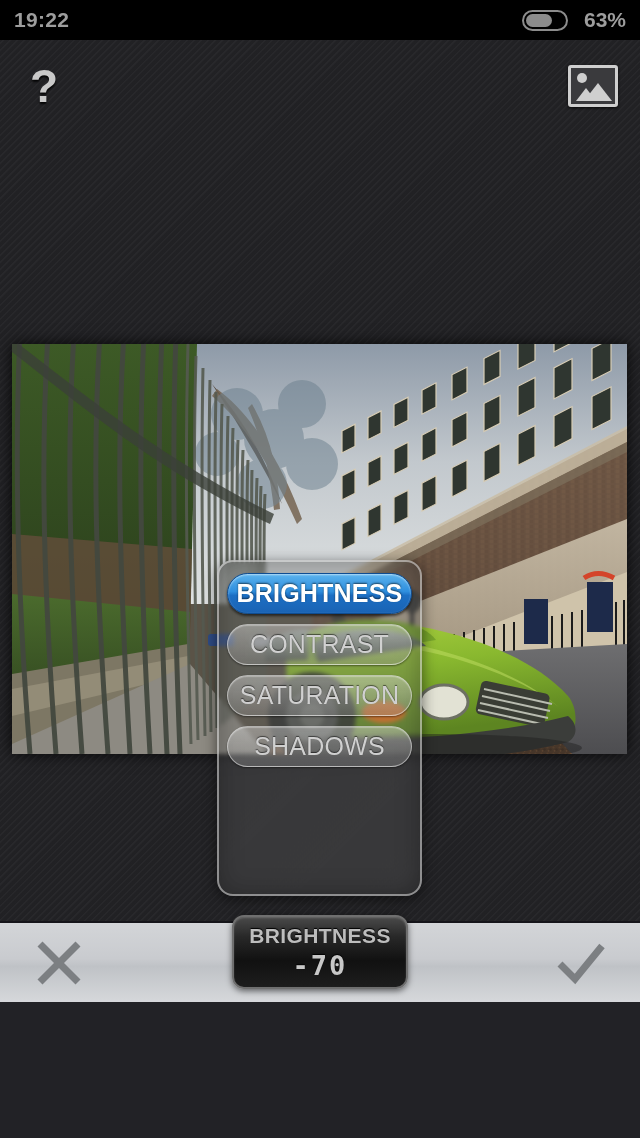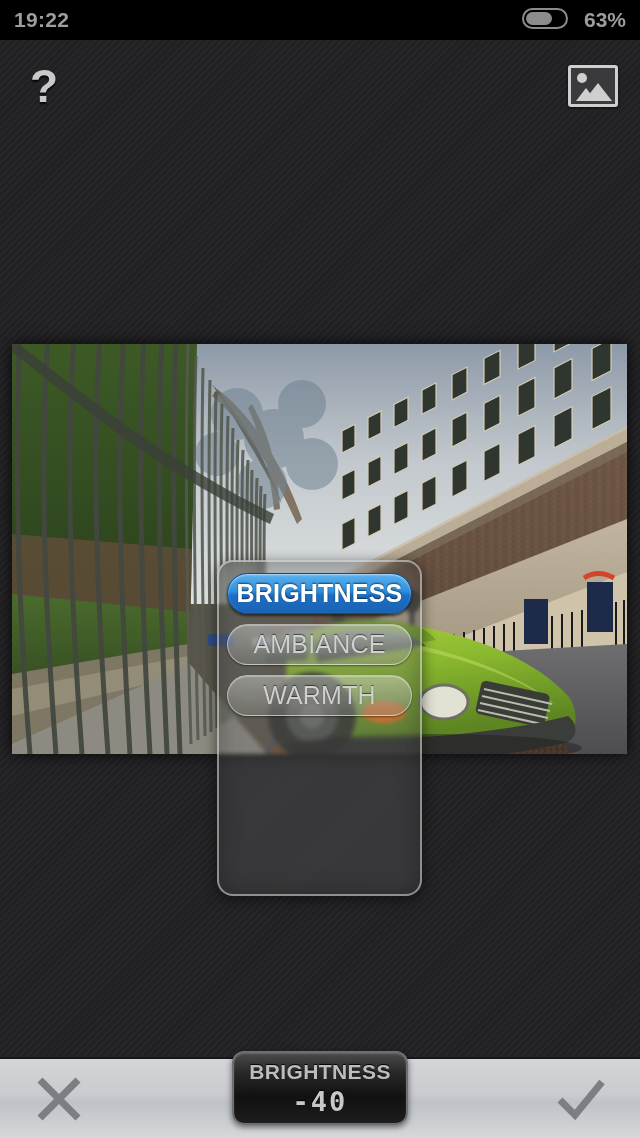--- a/index.html
+++ b/index.html
@@ -2,21 +2,21 @@
 <html><head>
 <meta charset="utf-8">
 <style>
   html,body{margin:0;padding:0;}
   body{
     width:640px;height:1138px;overflow:hidden;
     font-family:"Liberation Sans",sans-serif;
     background:#222226;
     -webkit-font-smoothing:antialiased;
   }
-  .screen{position:relative;width:640px;height:1138px;overflow:hidden;}
+  .screen{position:relative;width:640px;height:1002px;overflow:hidden;}
 
   
   .stripes{
     position:absolute;inset:0;
     background-color:#232326;
     background-image:repeating-linear-gradient(
       135deg,
       rgba(255,255,255,0.022) 0px,
       rgba(255,255,255,0.022) 1px,
       rgba(0,0,0,0.05) 2px,
@@ -24,21 +24,21 @@
   }
 
   
   .statusbar{
     position:absolute;top:0;left:0;width:640px;height:40px;
     background:#000;
     display:flex;align-items:center;justify-content:space-between;
     padding:0 14px;box-sizing:border-box;z-index:60;
   }
   .status-time{color:#9d9d9d;font-size:21px;font-weight:bold;letter-spacing:0.3px;}
-  .status-right{display:flex;align-items:flex-start;gap:16px;}
+  .status-right{display:flex;align-items:center;gap:16px;}
   .battery{
     position:relative;width:46px;height:21px;border:2px solid #8c8c8c;
     border-radius:11px;box-sizing:border-box;
   }
   .battery .fill{
     position:absolute;top:2px;left:2px;bottom:2px;width:58%;
     background:#8c8c8c;border-radius:9px;
   }
   .status-pct{color:#9d9d9d;font-size:21px;font-weight:bold;}
 
@@ -395,35 +395,36 @@
 
         <ellipse cx="420" cy="404" rx="150" ry="14" fill="#1c1c1c" opacity="0.45"></ellipse>
       </g>
 
       <rect x="0" y="0" width="615" height="410" fill="none"></rect>
     </svg>
   </div>
 
   <div class="menu-panel">
     <div class="menu-item selected">BRIGHTNESS</div>
-    <div class="menu-item">AMBIANCE</div>
-    <div class="menu-item">WARMTH</div>
+    <div class="menu-item">CONTRAST</div>
+    <div class="menu-item">SATURATION</div>
+    <div class="menu-item">SHADOWS</div>
   </div>
 
   <div class="bottombar">
     <div class="icon-x">
       <svg viewBox="0 0 58 58">
         <line x1="10" y1="10" x2="48" y2="48" stroke="#7c7f82" stroke-width="7" stroke-linecap="butt"></line>
         <line x1="48" y1="10" x2="10" y2="48" stroke="#7c7f82" stroke-width="7" stroke-linecap="butt"></line>
       </svg>
     </div>
 
     <div class="readout">
       <div class="readout-label">BRIGHTNESS</div>
-      <div class="readout-value">-40</div>
+      <div class="readout-value">-70</div>
     </div>
 
     <div class="icon-check">
       <svg viewBox="0 0 58 58">
         <polyline points="8,30 23,45 50,12" fill="none" stroke="#7c7f82" stroke-width="7" stroke-linecap="butt" stroke-linejoin="miter"></polyline>
       </svg>
     </div>
   </div>
 
 </div>

